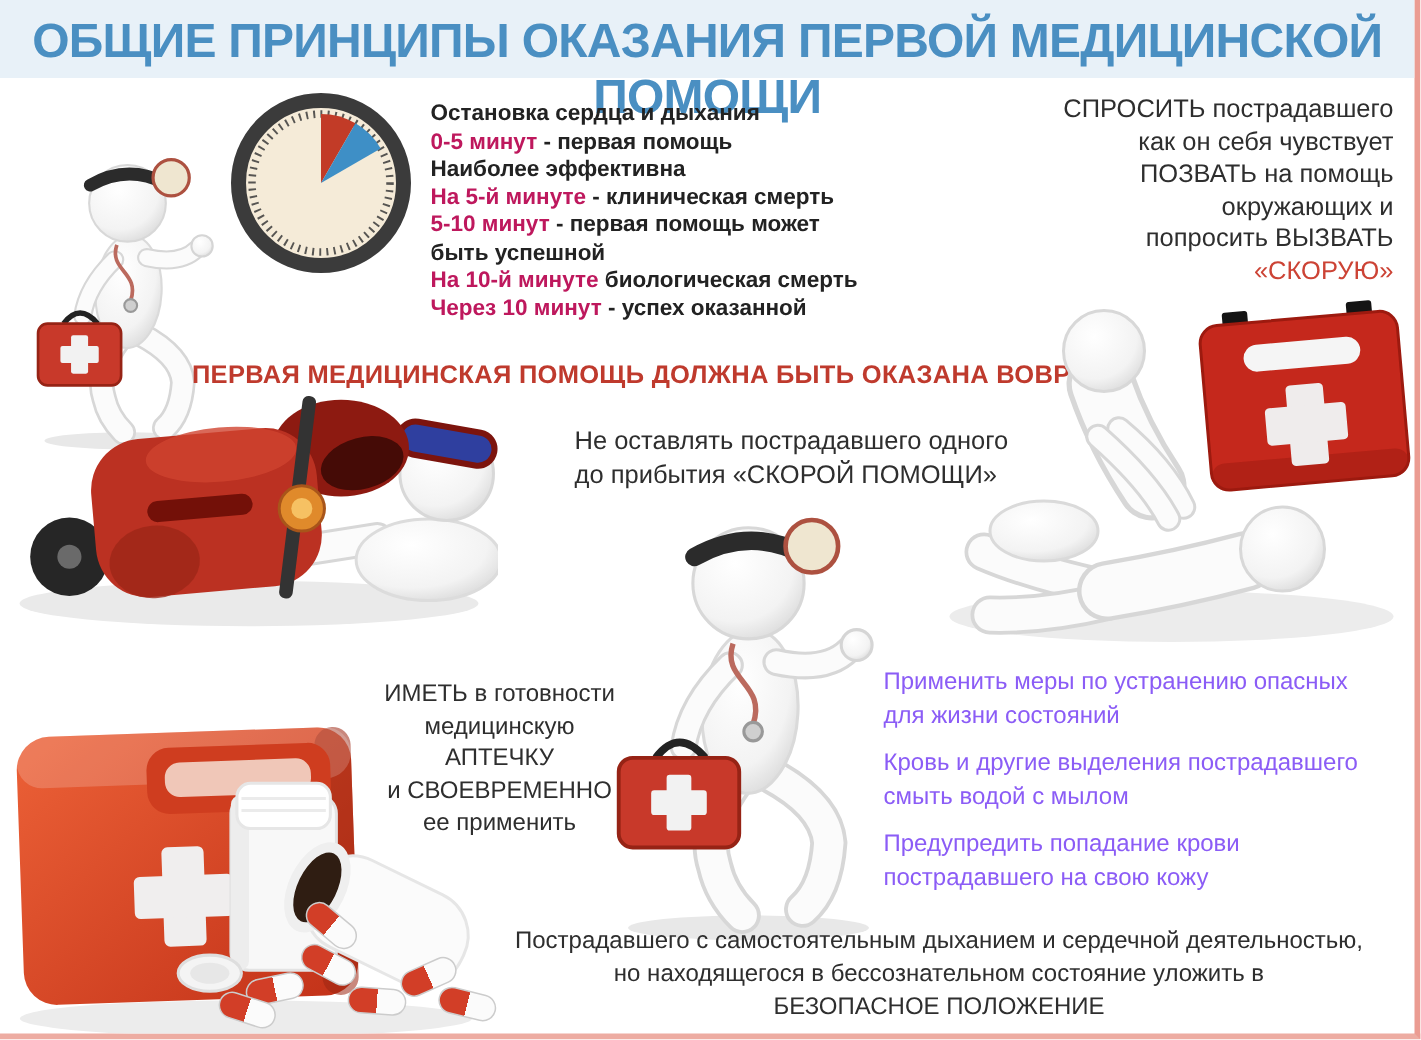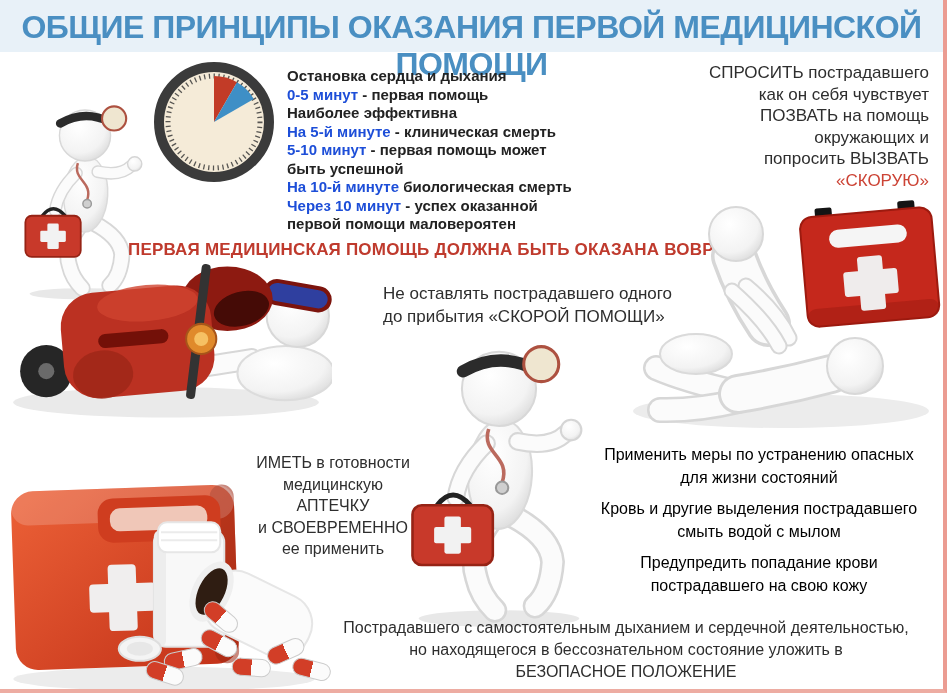--- a/index.html
+++ b/index.html
@@ -10,41 +10,41 @@
     font-family:"Liberation Sans","DejaVu Sans",sans-serif;
   }
   .top-band{position:absolute;top:0;left:0;right:0;height:52px;background:#e8f1f8;}
   .title{
     position:absolute;top:9px;left:0;width:100%;text-align:center;
     font-size:32px;font-weight:700;letter-spacing:-0.5px;color:#4a8fc2;
   }
   
   .timeline{position:absolute;left:287px;top:67px;width:305px;
     font-size:15px;font-weight:700;line-height:18.5px;color:#222;}
-  .tl-red{color:#1d4ed8;}
+  .tl-red{color:#be185d;}
   
   .emergency{position:absolute;left:566px;top:110px;width:182px;text-align:center;}
   .emergency .label{font-size:20px;font-weight:700;color:#1d1d1d;letter-spacing:-0.3px;}
   .emergency .numbers{font-size:29px;font-weight:700;color:#ce3527;letter-spacing:1px;margin-top:2px;}
   
   .ask{position:absolute;right:14px;top:62px;width:250px;text-align:right;
     font-size:17px;line-height:21.5px;color:#2e2e2e;}
   .ask .call{color:#cc4335;}
   
   .slogan{position:absolute;left:120px;top:240px;width:640px;text-align:center;
     font-size:17px;font-weight:700;color:#bf3a2d;letter-spacing:0.2px;}
   
   .stay{position:absolute;left:383px;top:282px;width:330px;
     font-size:17px;line-height:23px;color:#2e2e2e;}
   
   .kit-text{position:absolute;left:233px;top:452px;width:200px;
     font-size:16px;line-height:21.5px;color:#2e2e2e;text-align:center;}
   
-  .right-list{position:absolute;right:14px;top:443px;width:340px;text-align:center;
-    font-size:16px;line-height:23px;color:#000000;}
+  .right-list{position:absolute;right:14px;top:443px;width:340px;text-align:left;
+    font-size:16px;line-height:23px;color:#8b5cf6;}
   .right-list .item{margin-bottom:8px;}
   
   .bottom-block{position:absolute;left:322px;top:617px;width:608px;text-align:center;
     font-size:16px;line-height:22px;color:#2e2e2e;}
   
   .illu{position:absolute;}
   svg{display:block;}
 </style>
 </head>
 <body>
@@ -104,21 +104,20 @@
 
   <div class="timeline">
     <div><span class="tl-red"></span><span>Остановка сердца и дыхания</span></div>
     <div><span class="tl-red">0-5 минут</span><span> - первая помощь</span></div>
     <div><span class="tl-red"></span><span>Наиболее эффективна</span></div>
     <div><span class="tl-red">На 5-й минуте</span><span> - клиническая смерть</span></div>
     <div><span class="tl-red">5-10 минут</span><span> - первая помощь может</span></div>
     <div><span class="tl-red"></span><span>быть успешной</span></div>
     <div><span class="tl-red">На 10-й минуте</span><span> биологическая смерть</span></div>
     <div><span class="tl-red">Через 10 минут</span><span> - успех оказанной</span></div>
-    <div><span class="tl-red"></span><span>первой помощи маловероятен</span></div>
   </div>
 
 
   <div class="ask">
     <div>СПРОСИТЬ пострадавшего</div>
     <div>как он себя чувствует</div>
     <div>ПОЗВАТЬ на помощь</div>
     <div>окружающих и</div>
     <div>попросить ВЫЗВАТЬ</div>
     <div class="call">«СКОРУЮ»</div>

